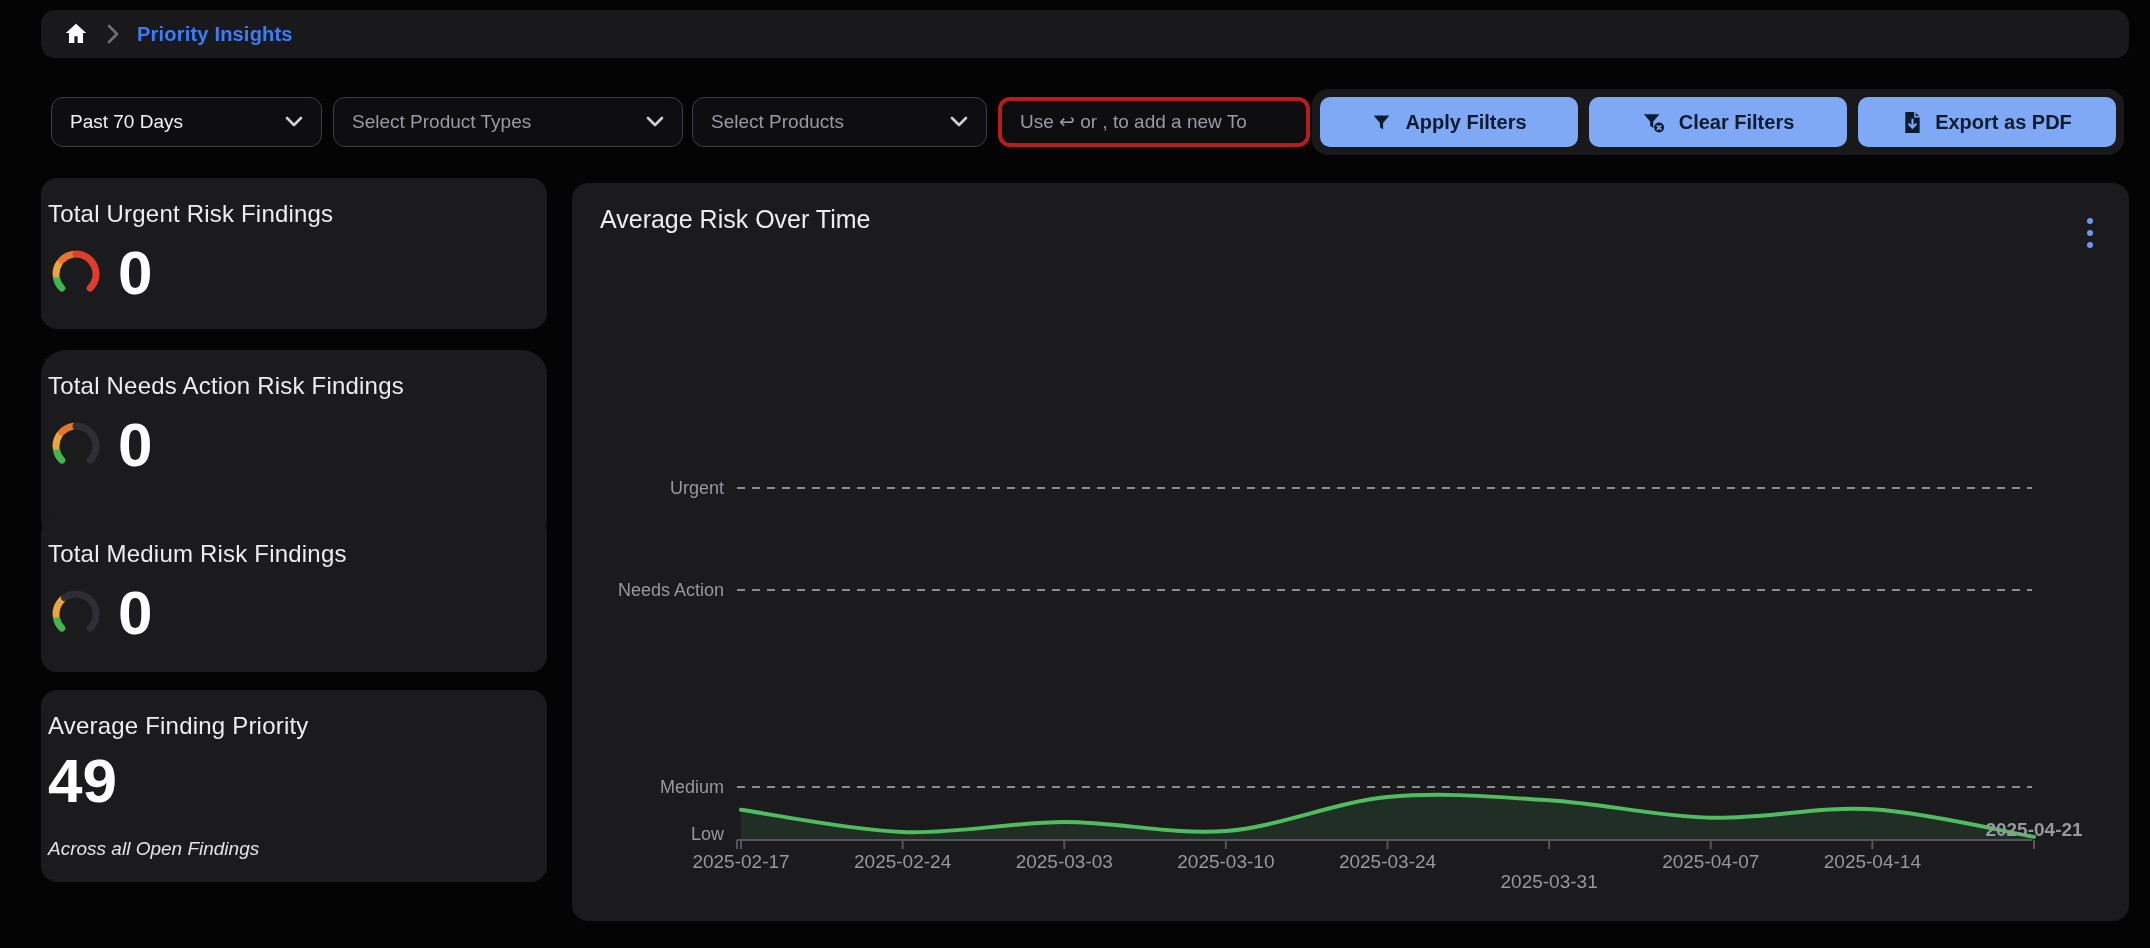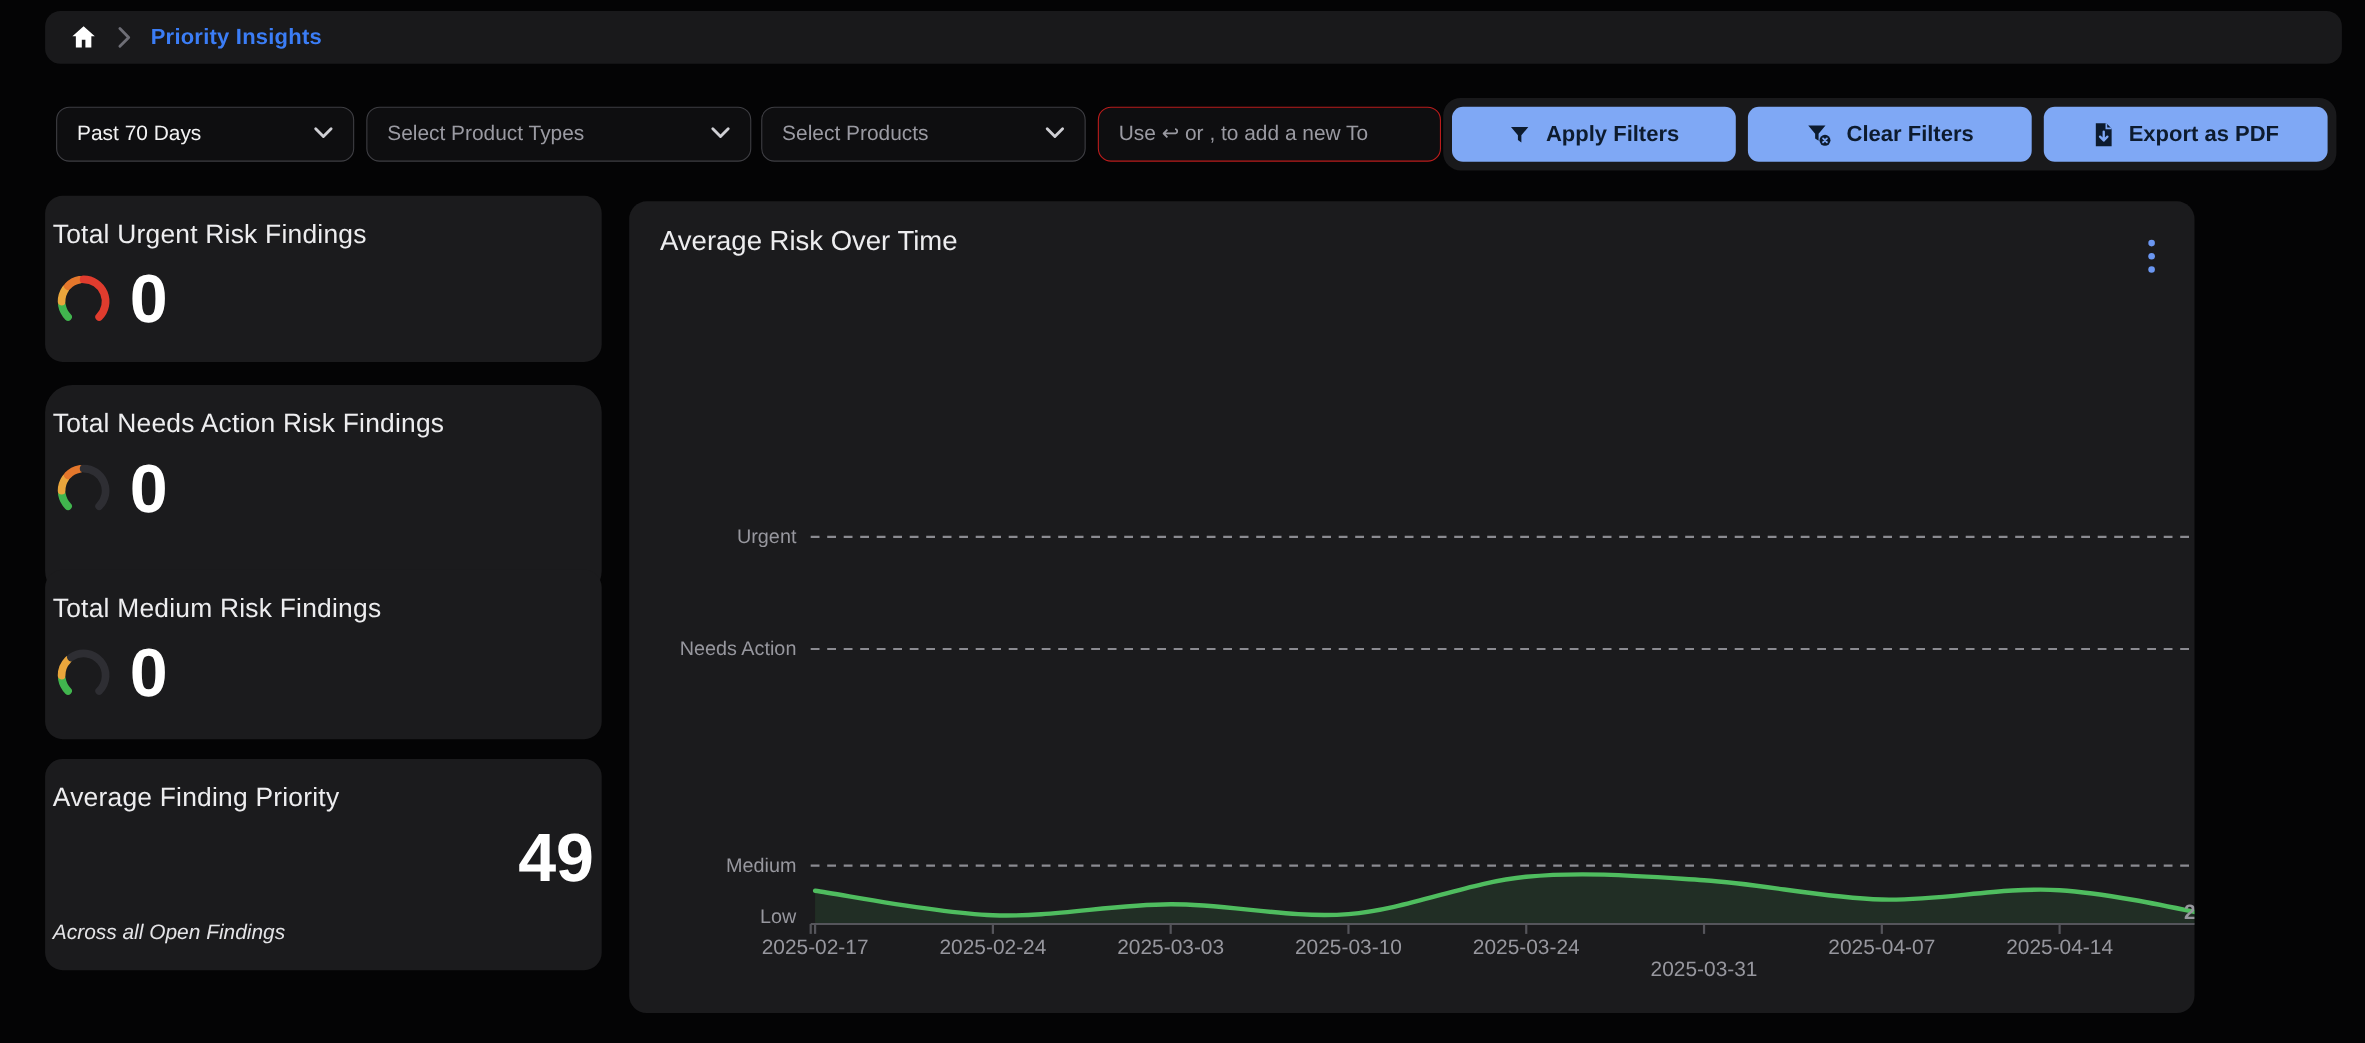--- a/index.html
+++ b/index.html
@@ -17,21 +17,21 @@
 
   
   .dd { position:absolute; top:97px; height:50px; background:#0e0e10; border:1px solid #3e3e43;
         border-radius:12px; display:flex; align-items:center; justify-content:space-between;
         padding:0 18px; cursor:pointer; }
   .dd .dd-label { font-size:19px; color:#f2f2f3; white-space:nowrap; overflow:hidden; }
   .dd .dd-label.placeholder { color:#9a9aa2; }
   .dd-chev { flex:0 0 auto; margin-left:14px; }
 
   .tag-input { position:absolute; top:97px; left:998px; width:312px; height:50px;
-               background:#0e0e10; border:1px solid #b91c1c; border-radius:12px;
+               background:#0e0e10; border:4px solid #b91c1c; border-radius:12px;
                color:#f2f2f3; font-size:19px; padding:0 18px;
                font-family:"Liberation Sans","DejaVu Sans",sans-serif; }
   .tag-input::placeholder { color:#9a9aa2; }
 
   .btn-wrap { position:absolute; left:1312px; top:89px; width:812px; height:66px;
               background:#19191b; border-radius:16px; display:flex; align-items:flex-end;
               gap:11px; padding:8px; }
   .blue-btn { flex:1 1 0; height:50px; background:#7fa8f5; border:none; border-radius:10px;
               display:flex; align-items:center; justify-content:center; gap:13px;
               font-size:20px; font-weight:600; color:#0d1b2e; cursor:pointer;
@@ -39,21 +39,21 @@
 
   
   .card { position:absolute; left:41px; width:506px; background:#1b1b1d; border-radius:16px;
           padding:22px 7px; }
   .card-title { color:#ededef; font-size:24px; font-weight:500; letter-spacing:.2px; }
   .card-row { display:flex; align-items:center; gap:14px; margin-top:14px; }
   .big-num { color:#ffffff; font-size:62px; font-weight:bold; line-height:1; }
   .card-sub { color:#e4e4e7; font-size:19px; font-style:italic; margin-top:26px; }
 
   
-  .panel { position:absolute; left:572px; top:183px; width:1423px; height:738px;
+  .panel { position:absolute; left:572px; top:183px; width:1557px; height:738px;
            background:#1b1b1d; border-radius:16px; overflow:hidden; }
   .panel-title { position:absolute; left:28px; top:22px; color:#ededef; font-size:25px;
                  font-weight:500; }
   .kebab { position:absolute; right:24px; top:30px; width:30px; height:40px; display:flex;
            flex-direction:column; align-items:center; justify-content:center; gap:6px; cursor:pointer; }
   .kebab i { width:6px; height:6px; border-radius:50%; background:#6b97f2; display:block; }
   .chart-svg { position:absolute; left:0; top:0; }
   .ylab { position:absolute; color:#97979e; font-size:18px; text-align:right; width:140px;
           transform:translateY(-50%); }
   .xlab { position:absolute; color:#97979e; font-size:19px; transform:translateX(-50%);
@@ -177,21 +177,21 @@
             <path d="M8.000616847104208,31.157078017774225 A20,20 0 0 1 13.637474044736233,17.081744068153704" fill="none" stroke="#eaa63c" stroke-width="7" stroke-linecap="round"></path>
             <path d="M16.499894959134437,14.637005651499525 A20,20 0 0 1 42.14213562373095,45.14213562373095" fill="none" stroke="#2e2e33" stroke-width="7" stroke-linecap="round"></path>
           </svg>
         </span>
       <span class="big-num">0</span>
     </div>
   </div>
 
   <div class="card" style="top:690px;height:192px;">
     <div class="card-title">Average Finding Priority</div>
-    <div class="card-row" style="margin-top:10px;justify-content:flex-end;">
+    <div class="card-row" style="margin-top:10px;">
       <span class="big-num">49</span>
     </div>
     <div class="card-sub">Across all Open Findings</div>
   </div>
 
   <div class="panel">
     <div class="panel-title">Average Risk Over Time</div>
     <div class="kebab">
         <i></i>
         <i></i>

